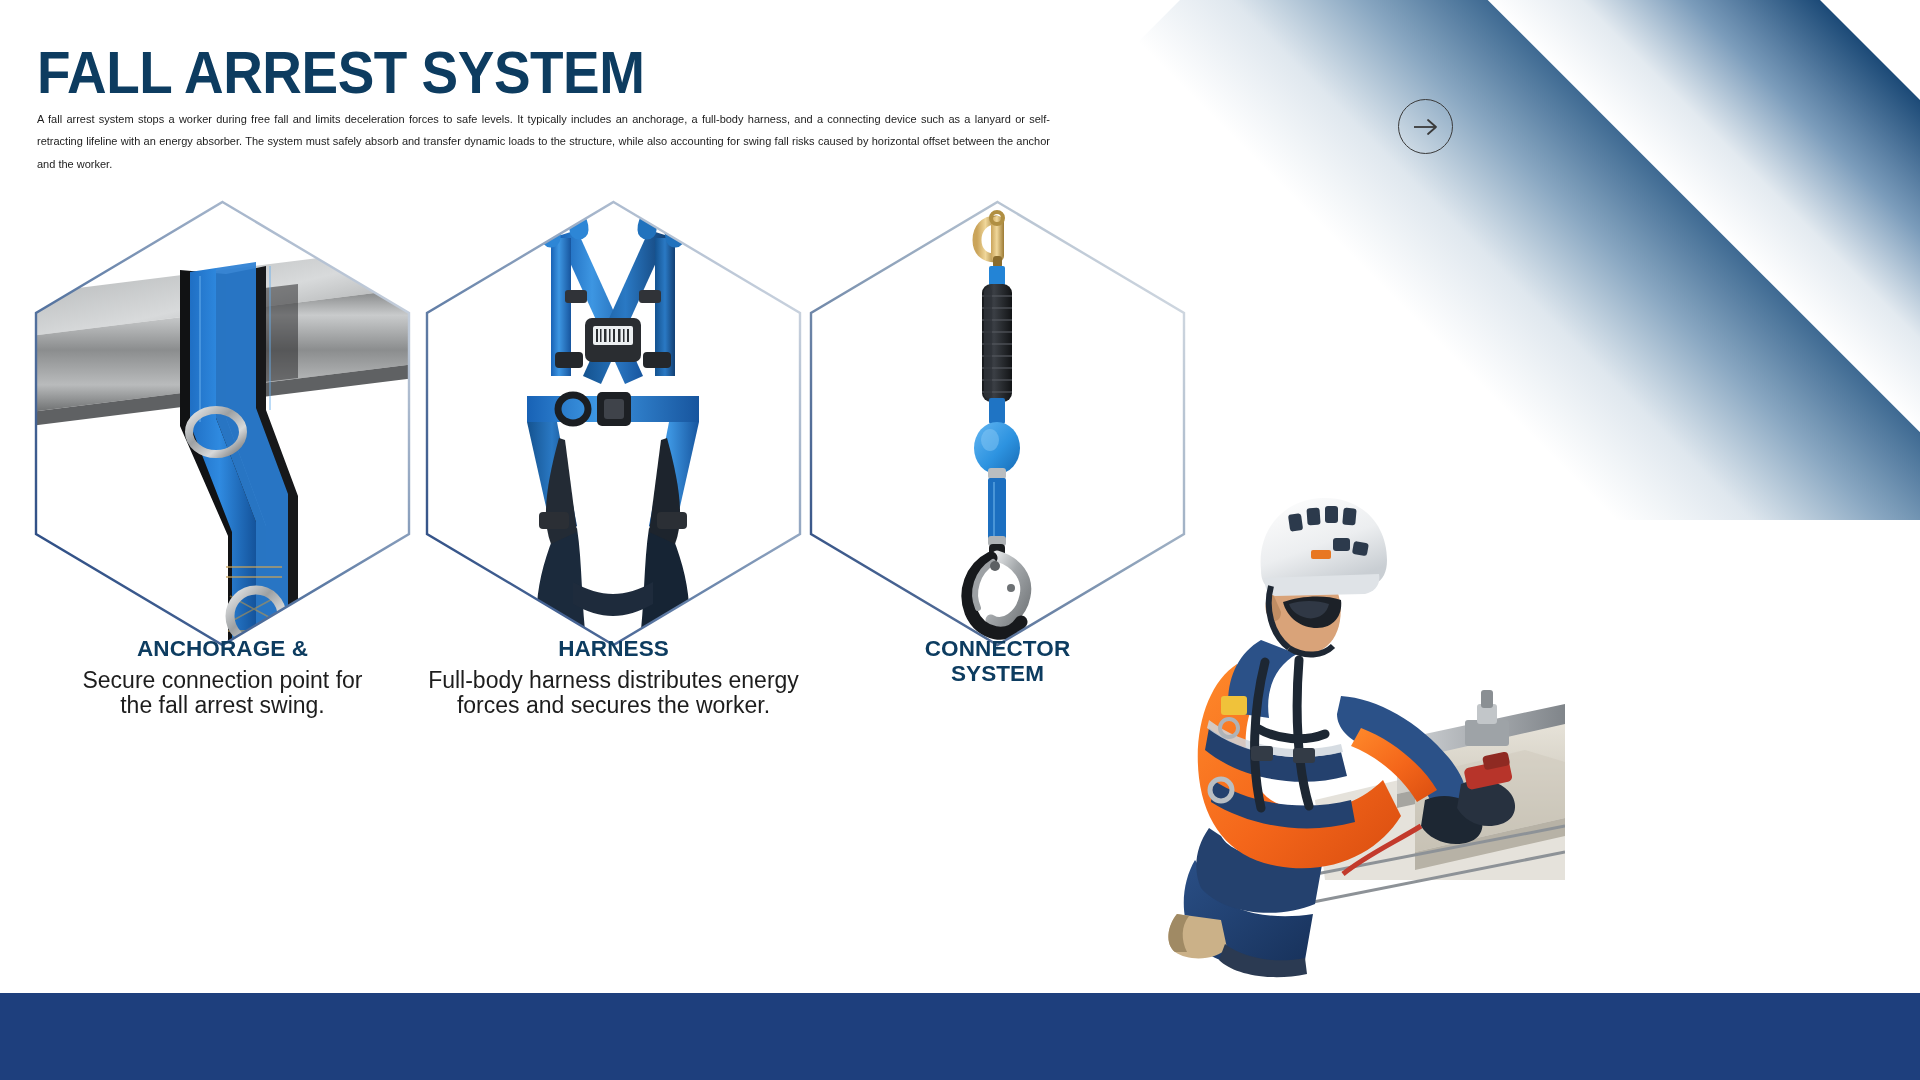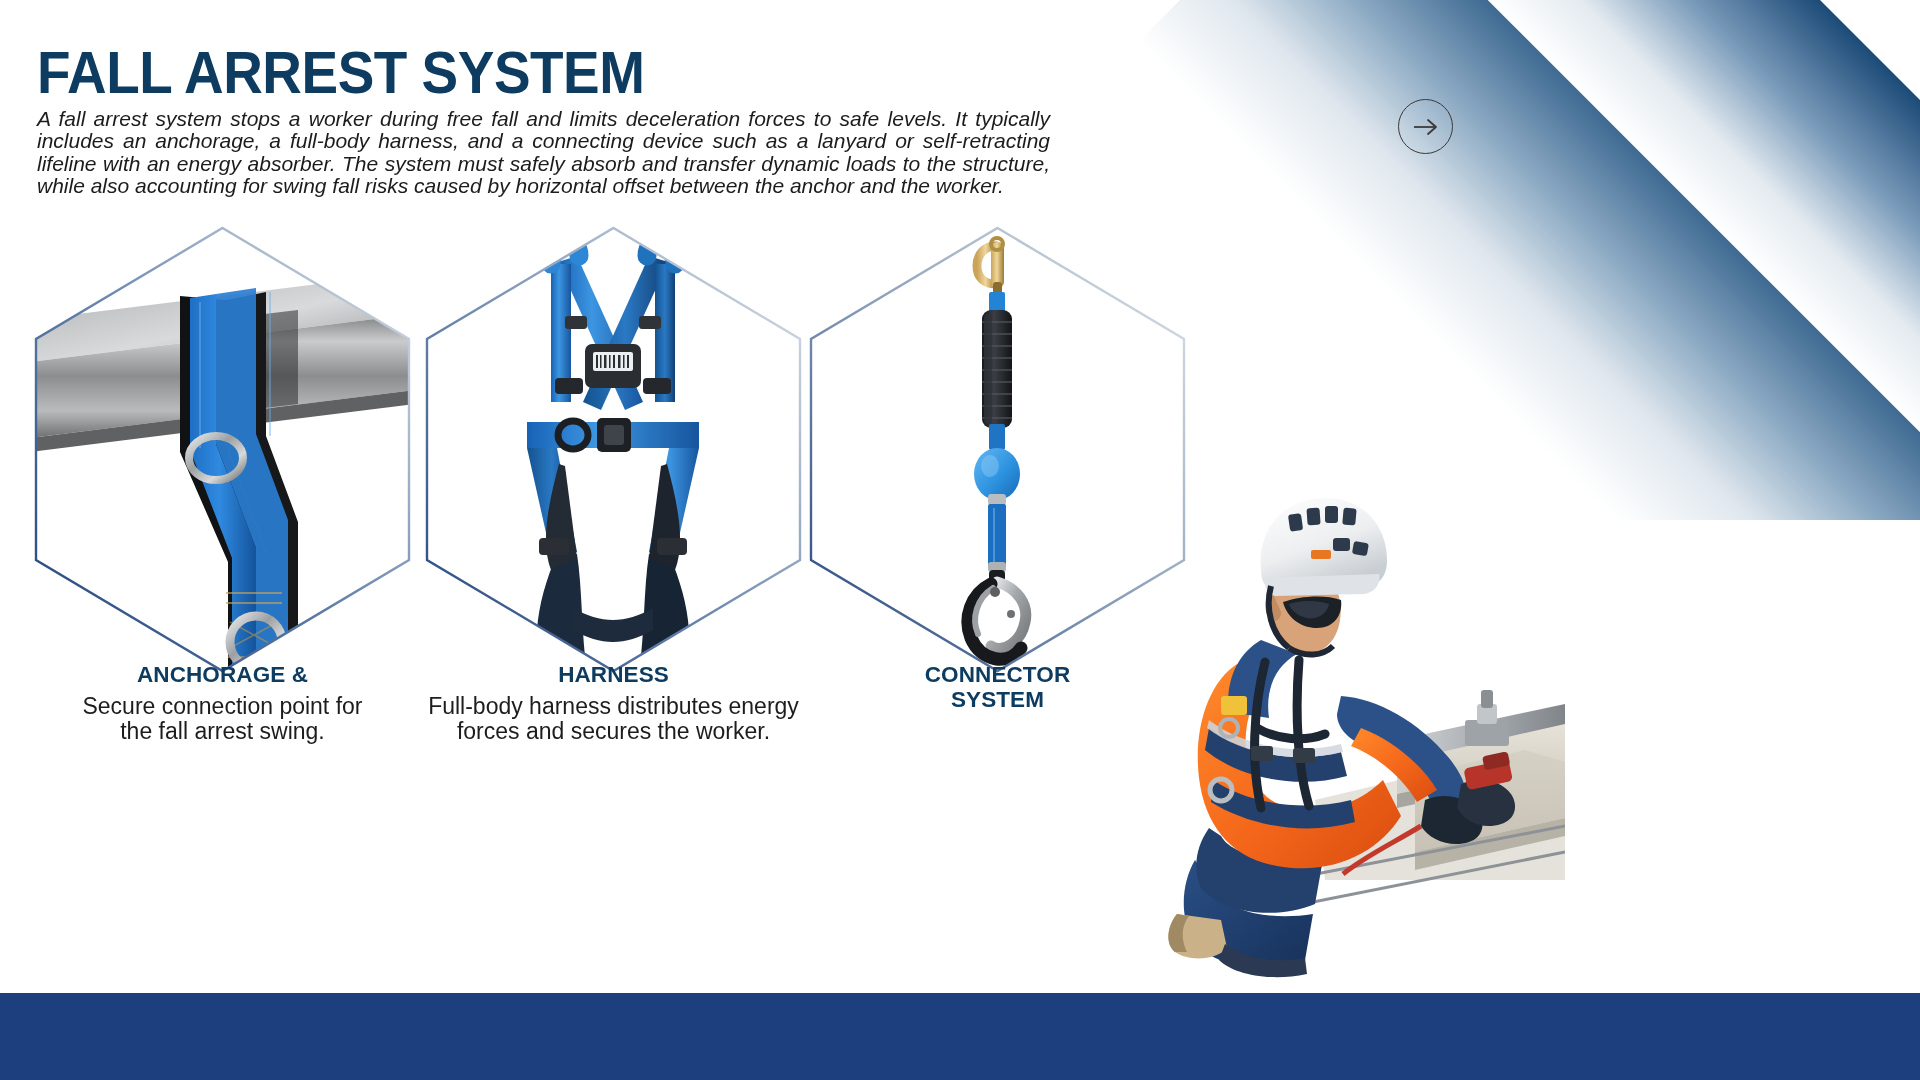--- a/index.html
+++ b/index.html
@@ -39,26 +39,26 @@
     position:absolute; left:37px; top:44px;
     font-size:59px; line-height:1.0;
     font-weight:700; letter-spacing:-0.5px;
     color:#0d3c60;
     font-stretch:condensed;
     transform:scaleX(0.93); transform-origin:left center;
     white-space:nowrap;
   }
   .intro{
     position:absolute; left:37px; top:108px; width:1013px;
-    font-size:21px; line-height:22.3px;
-    color:#1c1c1c; text-align:justify;font-style:italic;
-  }
-
-  
-  .cards{ position:absolute; left:0; top:222px; width:1180px; height:560px;padding-left:32px; }
+    font-size:11px; line-height:22.3px;
+    color:#1c1c1c; text-align:justify;
+  }
+
+  
+  .cards{ position:absolute; left:0; top:196px; width:1180px; height:560px;padding-left:32px; }
   .card{ position:absolute; top:0; width:385px; height:560px; }
   .card-1{ left:30px; }
   .card-2{ left:421px; }
   .card-3{ left:805px; }
 
   .hex{
     position:absolute; left:0; top:0; width:385px; height:455px;
   }
   .hex svg{ position:absolute; inset:0; }
 

